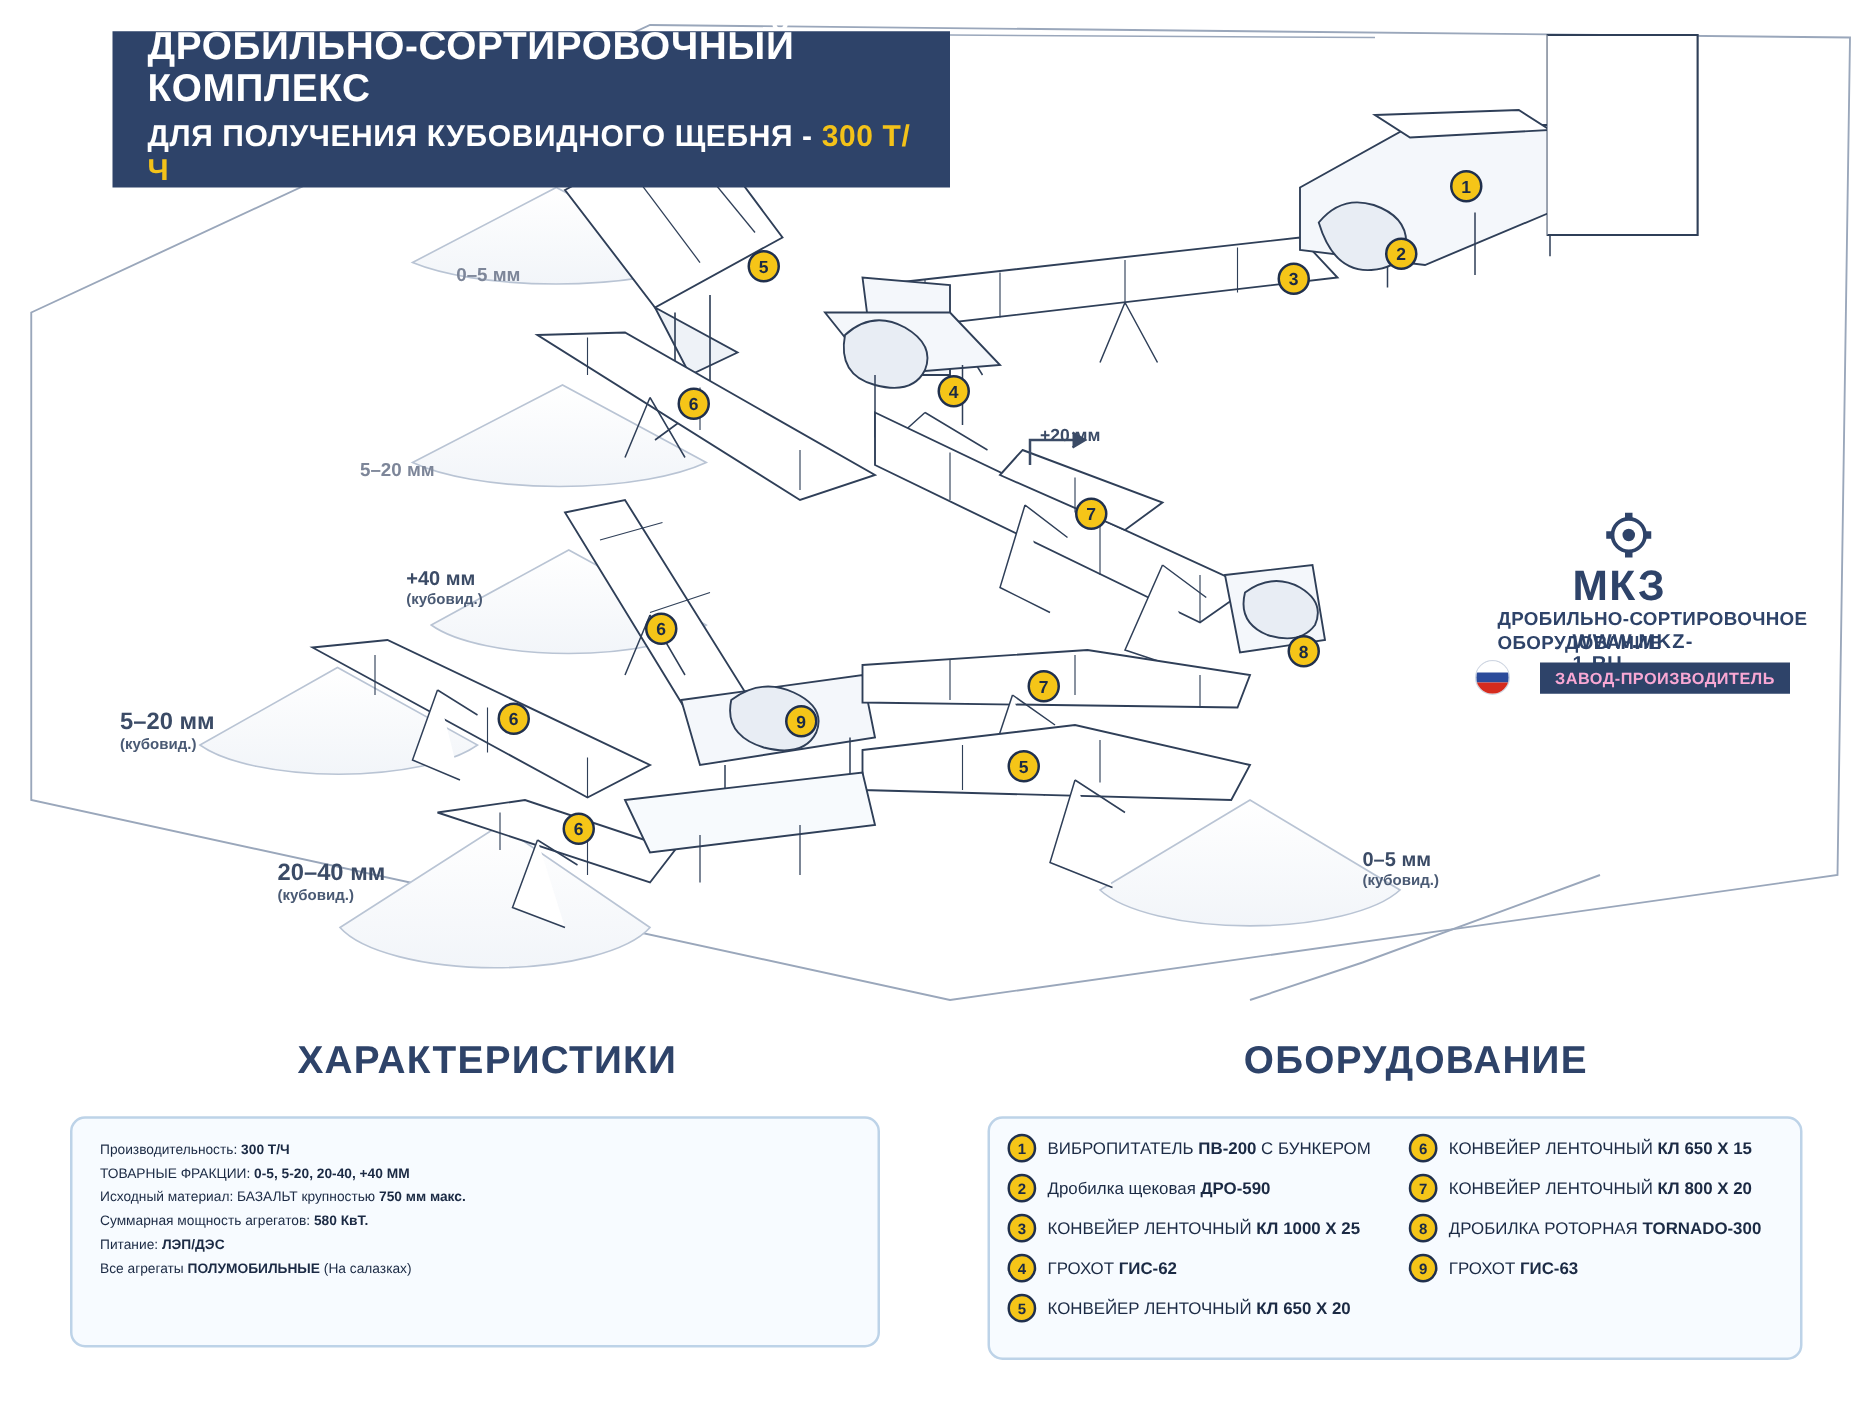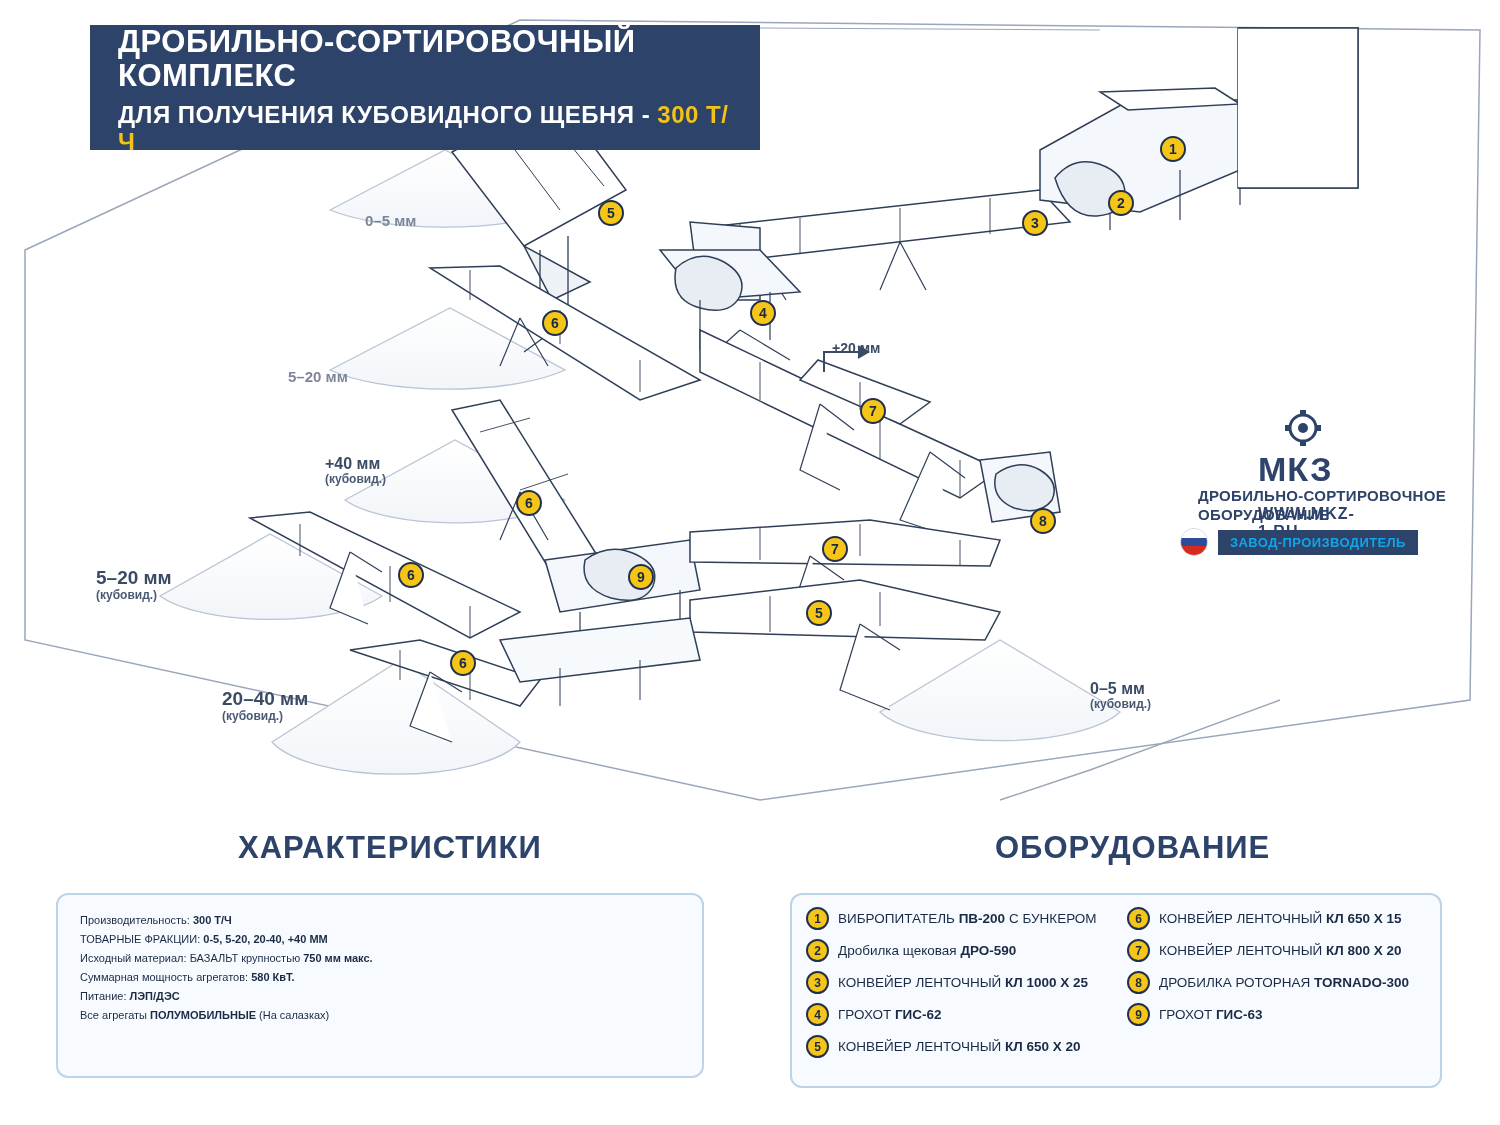--- a/index.html
+++ b/index.html
@@ -10,21 +10,21 @@
     color:#1b2a44;
     position:relative;
     overflow:hidden;
   }
   .page{position:relative;width:1500px;height:1125px;}
 
   
   .title-banner{
     position:absolute;left:90px;top:25px;width:670px;height:125px;
     background:#2e4369;
-    display:flex;flex-direction:column;justify-content:space-between;
+    display:flex;flex-direction:column;justify-content:flex-end;
     padding:0 28px;box-sizing:border-box;
   }
   .title-line1{
     color:#ffffff;font-size:31px;font-weight:bold;letter-spacing:0.5px;
     line-height:1.1;
   }
   .title-line2{
     color:#ffffff;font-size:24px;font-weight:bold;letter-spacing:0.5px;
     margin-top:9px;line-height:1.1;
   }
@@ -58,21 +58,21 @@
   }
   .logo-badge{
     position:absolute;left:1180px;top:528px;display:flex;align-items:center;
   }
   .flag{width:26px;height:26px;border-radius:50%;overflow:hidden;border:1px solid #cfd6e2;}
   .flag i{display:block;height:33.33%;}
   .flag .w{background:#ffffff;}
   .flag .b{background:#2b4b9b;}
   .flag .r{background:#d52b1e;}
   .logo-badge-text{
-    margin-left:10px;background:#2e4369;color:#0ea5e9;font-size:13px;font-weight:bold;
+    margin-left:24px;background:#2e4369;color:#f9a8d4;font-size:13px;font-weight:bold;
     padding:5px 12px;letter-spacing:0.4px;text-align:right;
   }
 
   
   .sec-title{
     position:absolute;font-size:31px;font-weight:bold;color:#2e4369;letter-spacing:1px;
   }
   .sec-title.left{left:238px;top:830px;}
   .sec-title.right{left:995px;top:830px;}
 

